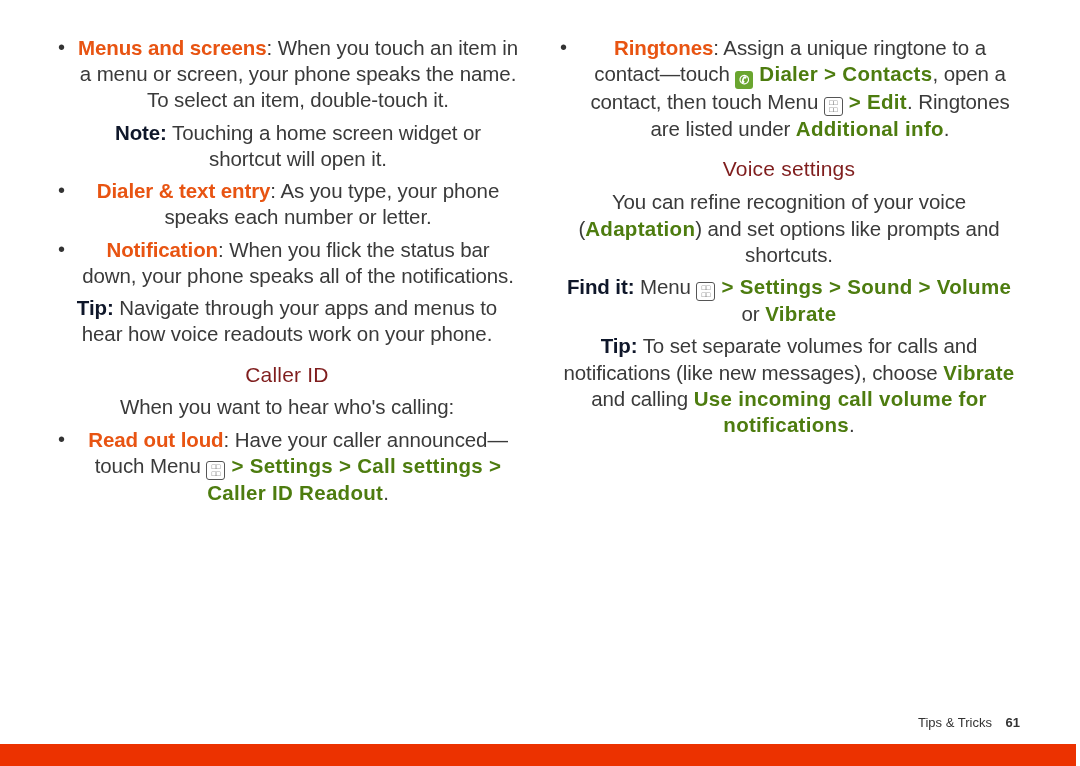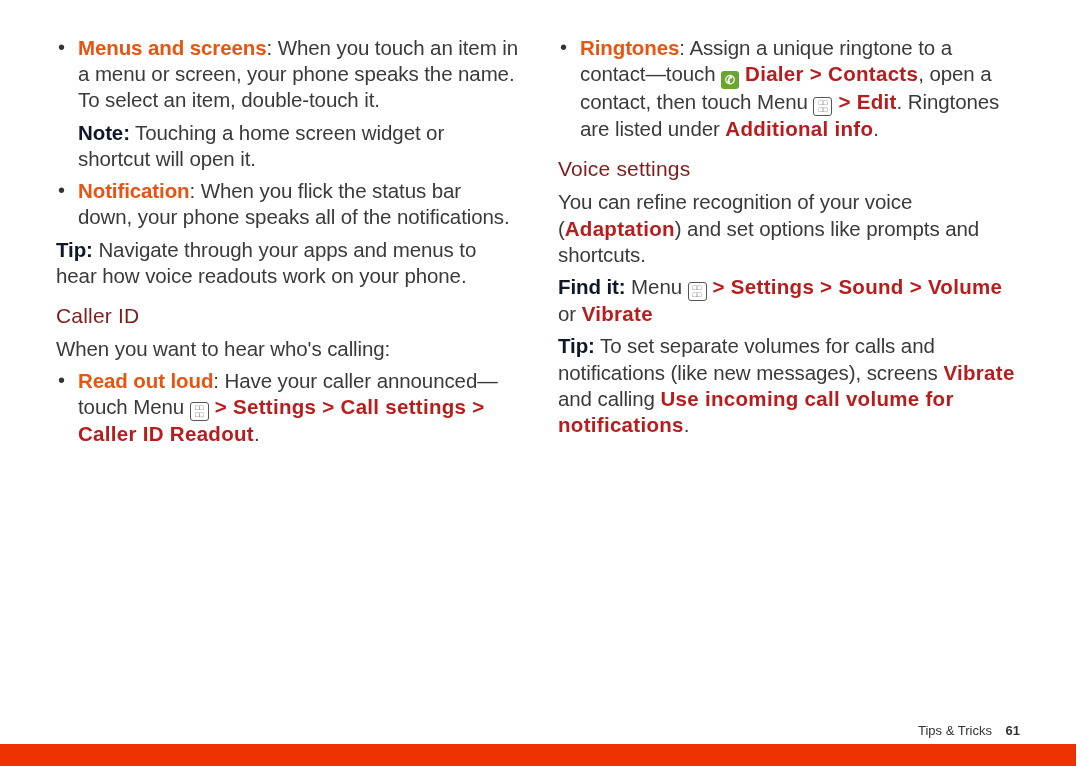--- a/index.html
+++ b/index.html
@@ -10,35 +10,36 @@
     background: #ffffff;
     font-family: "Helvetica Neue", Arial, sans-serif;
     color: #3a3a3a;
     overflow: hidden;
   }
   .page {
     position: relative;
     width: 1076px;
     height: 766px;
     box-sizing: border-box;
+    text-align: center;
   }
   .columns {
     display: flex;
     padding: 35px 56px 0 56px;
     gap: 40px;
   }
   .col {
     width: 465px;
     font-size: 20.5px;
     line-height: 1.28;
     letter-spacing: -0.1px;
   }
   .orange { color: #e85412; font-weight: 700; }
   .bold { font-weight: 700; color: #0f172a; }
-  .boldmenu { font-weight: 700; color: #b91c1c; letter-spacing: 0.3px; }
+  .boldmenu { font-weight: 700; color: #4d7c0f; letter-spacing: 0.3px; }
   .heading {
     font-size: 21px;
     margin: 14px 0 4px 0;
     color: #7f1d1d;
     letter-spacing: 0.2px;
   }
   ul.bul {
     list-style: none;
     padding: 0;
     margin: 0;
@@ -97,21 +98,21 @@
     position: absolute;
     left: 0;
     right: 0;
     bottom: 0;
     height: 22px;
     background: #ec3200;
   }
   .footer-text {
     position: absolute;
     right: 56px;
-    bottom: 28px;
+    bottom: 36px;
     font-size: 13px;
     color: #333;
   }
   .footer-text .pn { font-weight: 700; margin-left: 10px; }
 </style>
 </head>
 <body>
 
 <div class="page">
   <div class="columns">
@@ -119,20 +120,23 @@
     <div class="col">
       <ul class="bul">
         <li>
           <span class="orange">Menus and screens</span><span>: When you touch an item in a menu or screen, your phone speaks the name. To select an item, double-touch it.</span>
         </li>
       </ul>
       <div class="note-block">
         <span class="bold">Note:</span><span> Touching a home screen widget or shortcut will open it.</span>
       </div>
       <ul class="bul">
+        <li>
+          <span class="orange">Dialer &amp; text entry</span><span>: As you type, your phone speaks each number or letter.</span>
+        </li>
         <li>
           <span class="orange">Notification</span><span>: When you flick the status bar down, your phone speaks all of the notifications.</span>
         </li>
       </ul>
       <div class="tip-block">
         <span class="bold">Tip:</span><span> Navigate through your apps and menus to hear how voice readouts work on your phone.</span>
       </div>
 
       <div class="heading">Caller ID</div>
       <div class="para">When you want to hear who's calling:</div>
@@ -153,21 +157,21 @@
 
       <div class="heading">Voice settings</div>
       <div class="para">
         <span>You can refine recognition of your voice (</span><span class="boldmenu">Adaptation</span><span>) and set options like prompts and shortcuts.</span>
       </div>
 
       <div class="para">
         <span class="bold">Find it:</span><span> Menu </span><span class="icon menu-icon"></span><span class="boldmenu"> &gt; Settings &gt; Sound &gt; Volume</span><span> or </span><span class="boldmenu">Vibrate</span>
       </div>
       <div class="para">
-        <span class="bold">Tip:</span><span> To set separate volumes for calls and notifications (like new messages), screens </span><span class="boldmenu">Vibrate</span><span> and calling </span><span class="boldmenu">Use incoming call volume for notifications</span><span>.</span>
+        <span class="bold">Tip:</span><span> To set separate volumes for calls and notifications (like new messages), choose </span><span class="boldmenu">Vibrate</span><span> and calling </span><span class="boldmenu">Use incoming call volume for notifications</span><span>.</span>
       </div>
     </div>
 
   </div>
 
   <div class="footer-text">
     <span>Tips &amp; Tricks</span>
     <span class="pn">61</span>
   </div>
   <div class="footer-bar"></div>

